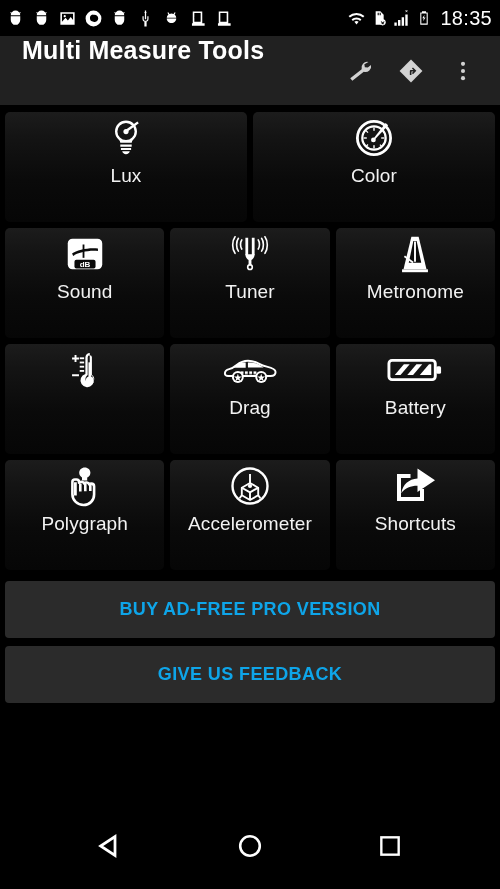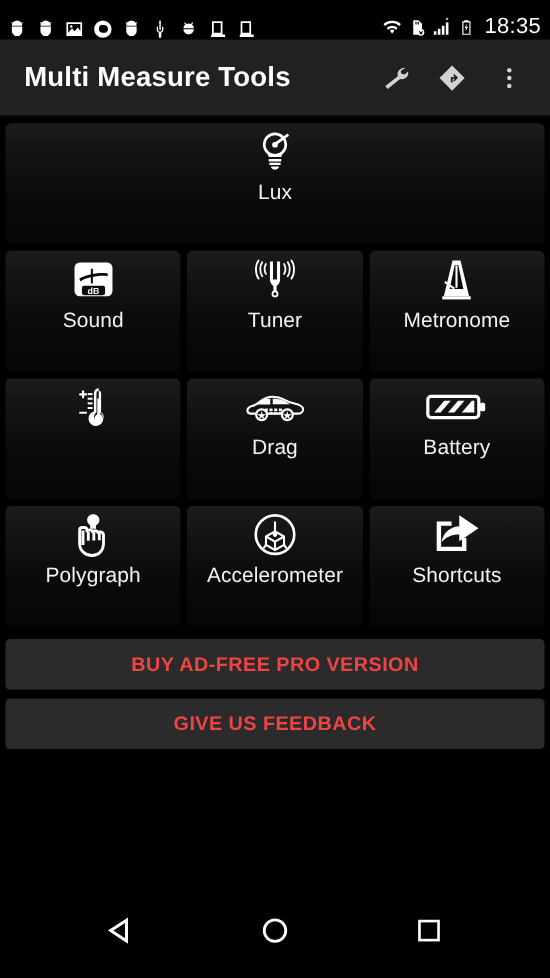--- a/index.html
+++ b/index.html
@@ -8,37 +8,37 @@
     background:#000;
     font-family:"Liberation Sans", sans-serif;
     overflow:hidden;
   }
   #app { width:500px; height:889px; display:flex; flex-direction:column; background:#000; }
 
   
   .statusbar {
     height:36px; flex:0 0 36px;
     background:#000;
-    display:flex; align-items:flex-end;
+    display:flex; align-items:center;
     padding:0 8px 0 6px;
   }
   .status-left { display:flex; align-items:center; gap:7px; flex:1; }
   .status-right { display:flex; align-items:center; gap:5px; }
   .sicon { width:19px; height:19px; display:block; fill:#fff; }
   .sicon.sm { width:16px; height:18px; }
   .clock {
     color:#fff; font-size:20px; letter-spacing:.3px;
     margin-left:3px; font-family:"Liberation Sans", sans-serif;
   }
 
   
   .appbar {
     height:70px; flex:0 0 70px;
     background:#212121;
-    display:flex; align-items:center;
+    display:flex; 
     padding:0 14px 0 22px;
     border-bottom:1px solid #000;
   }
   .app-title {
     color:#fff; font-size:25px; font-weight:bold;
     letter-spacing:.2px; flex:1; white-space:nowrap;
   }
   .appbar-actions { display:flex; align-items:center; gap:18px; padding-right:6px; }
   .abtn {
     width:34px; height:34px;
@@ -68,24 +68,24 @@
   }
   .tile-icon svg { fill:#fff; display:block; }
   .tile-label {
     color:#f2f2f2; font-size:19px; line-height:1;
     letter-spacing:.1px; white-space:nowrap;
   }
 
   
   .actions { display:flex; flex-direction:column; gap:8px; margin-top:11px; }
   .action-btn {
-    height:46px;
+    height:57px;
     border-radius:4px;
     background:#2b2b2b;
-    color:#ef4444;
+    color:#0ea5e9;
     font-size:18px; font-weight:bold;
     letter-spacing:.4px;
     display:flex; align-items:center; justify-content:center;
     border:none; cursor:pointer;
     font-family:"Liberation Sans", sans-serif;
     width:100%;
   }
 
   
   .navbar {
@@ -194,20 +194,41 @@
           <div class="tile-icon">
             <svg width="48" height="48" viewBox="0 0 48 48">
                 <path d="M24 6.5c-6.1 0-11 4.9-11 11 0 3.3 1.5 6.3 3.8 8.3.9.8 1.4 1.8 1.5 2.9h11.4c.1-1.1.6-2.1 1.5-2.9 2.3-2 3.8-5 3.8-8.3 0-6.1-4.9-11-11-11zm0 2.4a8.6 8.6 0 018.6 8.6 8.6 8.6 0 01-8.6 8.6 8.6 8.6 0 01-8.6-8.6A8.6 8.6 0 0124 8.9z"></path>
                 <path d="M18.3 30.6h11.4v2.2H18.3zm.6 3.4h10.2v2.1H18.9zm1.3 3.3h7.6c-.4 1.7-1.9 2.9-3.8 2.9s-3.4-1.2-3.8-2.9z"></path>
                 <path d="M23 16.3l12.4-8.9 1.4 1.9-12.2 9z"></path>
                 <circle cx="24" cy="17.6" r="2.6"></circle>
               </svg>
           </div>
           <div class="tile-label">Lux</div>
         </div>
+        <div class="tile">
+          <div class="tile-icon">
+            <svg width="48" height="48" viewBox="0 0 48 48">
+                <path d="M24 6a18 18 0 100 36 18 18 0 000-36zm0 2.8a15.2 15.2 0 110 30.4 15.2 15.2 0 010-30.4z"></path>
+                <path d="M24 11.2a12.8 12.8 0 100 25.6 12.8 12.8 0 000-25.6zm0 2.2a10.6 10.6 0 110 21.2 10.6 10.6 0 010-21.2z"></path>
+                <g>
+                  <rect x="23.3" y="13.6" width="1.4" height="3.2"></rect>
+                  <rect x="23.3" y="31.2" width="1.4" height="3.2"></rect>
+                  <rect x="13.6" y="23.3" width="3.2" height="1.4"></rect>
+                  <rect x="31.2" y="23.3" width="3.2" height="1.4"></rect>
+                  <rect x="16.3" y="16.1" width="1.3" height="3" transform="rotate(-45 16.9 17.6)"></rect>
+                  <rect x="30.4" y="30.2" width="1.3" height="3" transform="rotate(-45 31 31.7)"></rect>
+                  <rect x="30.4" y="15.9" width="1.3" height="3" transform="rotate(45 31 17.4)"></rect>
+                  <rect x="16.3" y="30" width="1.3" height="3" transform="rotate(45 16.9 31.5)"></rect>
+                </g>
+                <path d="M22.8 25.4L35.6 8.9l2.6 2.4-14.5 15.4z"></path>
+                <circle cx="23.4" cy="25.9" r="2.4"></circle>
+              </svg>
+          </div>
+          <div class="tile-label">Color</div>
+        </div>
       </div>
 
       <div class="grid-row">
         <div class="tile">
           <div class="tile-icon">
             <svg width="46" height="46" viewBox="0 0 48 48">
                 <rect x="6" y="8" width="36" height="32" rx="5"></rect>
                 <path d="M10.5 23.5c5-4 18.5-6.5 27-5.2v2.6c-8.2-1.1-21 1.3-25.8 5.1z" fill="#0a0a0a"></path>
                 <path d="M21.5 14h1.9v14h-1.9z" fill="#0a0a0a"></path>
                 <rect x="13" y="30" width="22" height="9" rx="2" fill="#0a0a0a"></rect>

